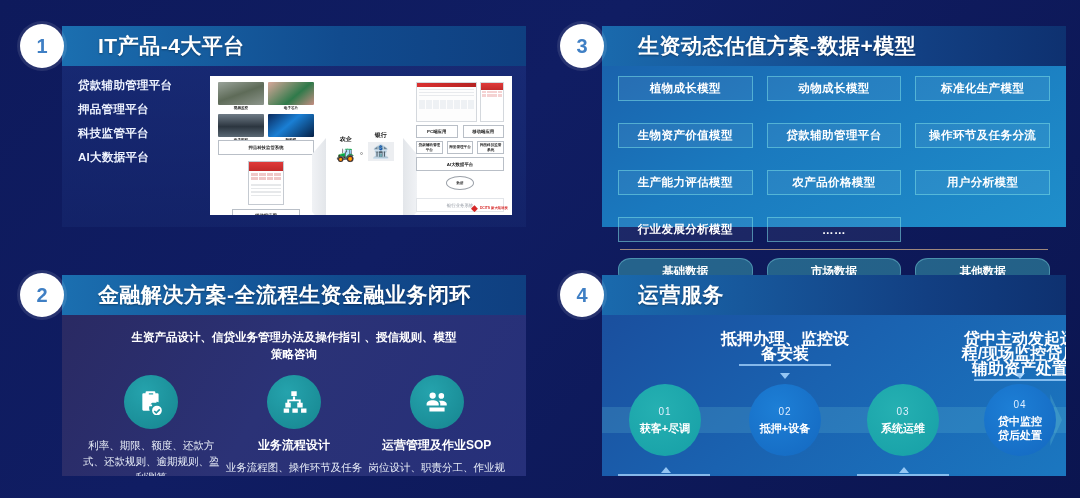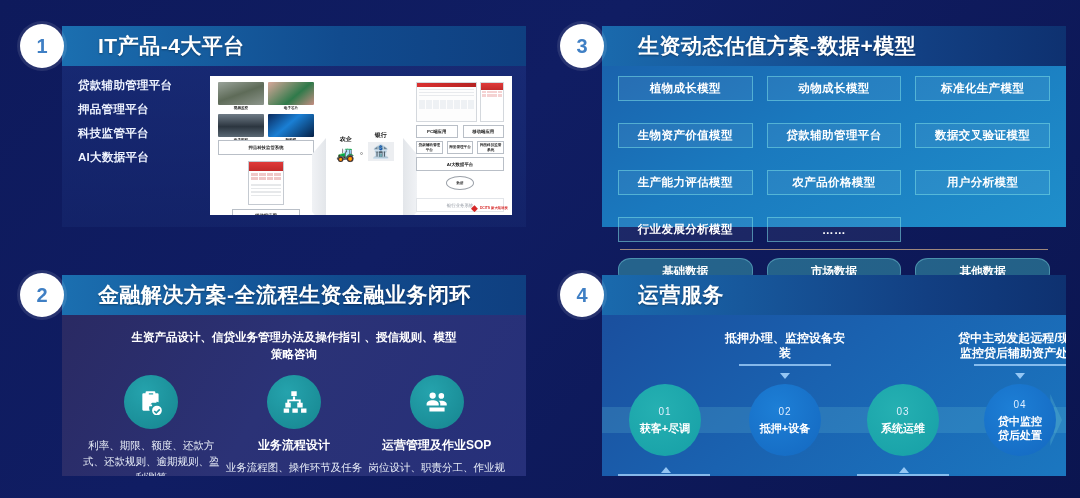--- a/index.html
+++ b/index.html
@@ -221,21 +221,21 @@
   .circ {
     width: 72px; height: 72px; border-radius: 50%;
     margin: 0 auto; display: flex; flex-direction: column;
     align-items: center; justify-content: center; gap: 4px;
   }
   .circ.teal { background: radial-gradient(circle at 40% 35%, #25b0b2, #169fa6); }
   .circ.blue { background: radial-gradient(circle at 40% 35%, #1d7fd6, #1468c0); }
   .cnum { color: #dfefff; font-size: 10px; letter-spacing: 1px; }
   .clab { color: #ffffff; font-size: 11px; font-weight: bold; line-height: 14px; }
   .note { position: absolute; width: 128px; text-align: center; }
-  .note .ntxt { color: #ffffff; font-size: 12px; line-height: 15px; font-weight: bold; }
+  .note .ntxt { color: #ffffff; font-size: 16px; line-height: 15px; font-weight: bold; }
   .note .nline { height: 1.5px; background: rgba(170,215,255,.75); margin: 3px auto 0; width: 92px; }
   .note.below .nline { margin: 0 auto 3px; }
   .tick {
     position: absolute; width: 0; height: 0;
     border-left: 5px solid transparent; border-right: 5px solid transparent;
   }
   .tick.down { border-top: 6px solid rgba(170,215,255,.85); }
   .tick.up { border-bottom: 6px solid rgba(170,215,255,.85); }
 </style>
 </head>
@@ -396,21 +396,21 @@
     </div>
     <div class="badge">3</div>
 
     <div class="p3body">
       <div class="m-grid">
         <div class="m-cell">植物成长模型</div>
         <div class="m-cell">动物成长模型</div>
         <div class="m-cell">标准化生产模型</div>
         <div class="m-cell">生物资产价值模型</div>
         <div class="m-cell">贷款辅助管理平台</div>
-        <div class="m-cell">数据交叉验证模型</div>
+        <div class="m-cell">操作环节及任务分流</div>
         <div class="m-cell">生产能力评估模型</div>
         <div class="m-cell">农产品价格模型</div>
         <div class="m-cell">用户分析模型</div>
         <div class="m-cell">行业发展分析模型</div>
         <div class="m-cell">……</div>
       </div>
 
       <div class="m-rule"></div>
 
       <div class="d-row">

